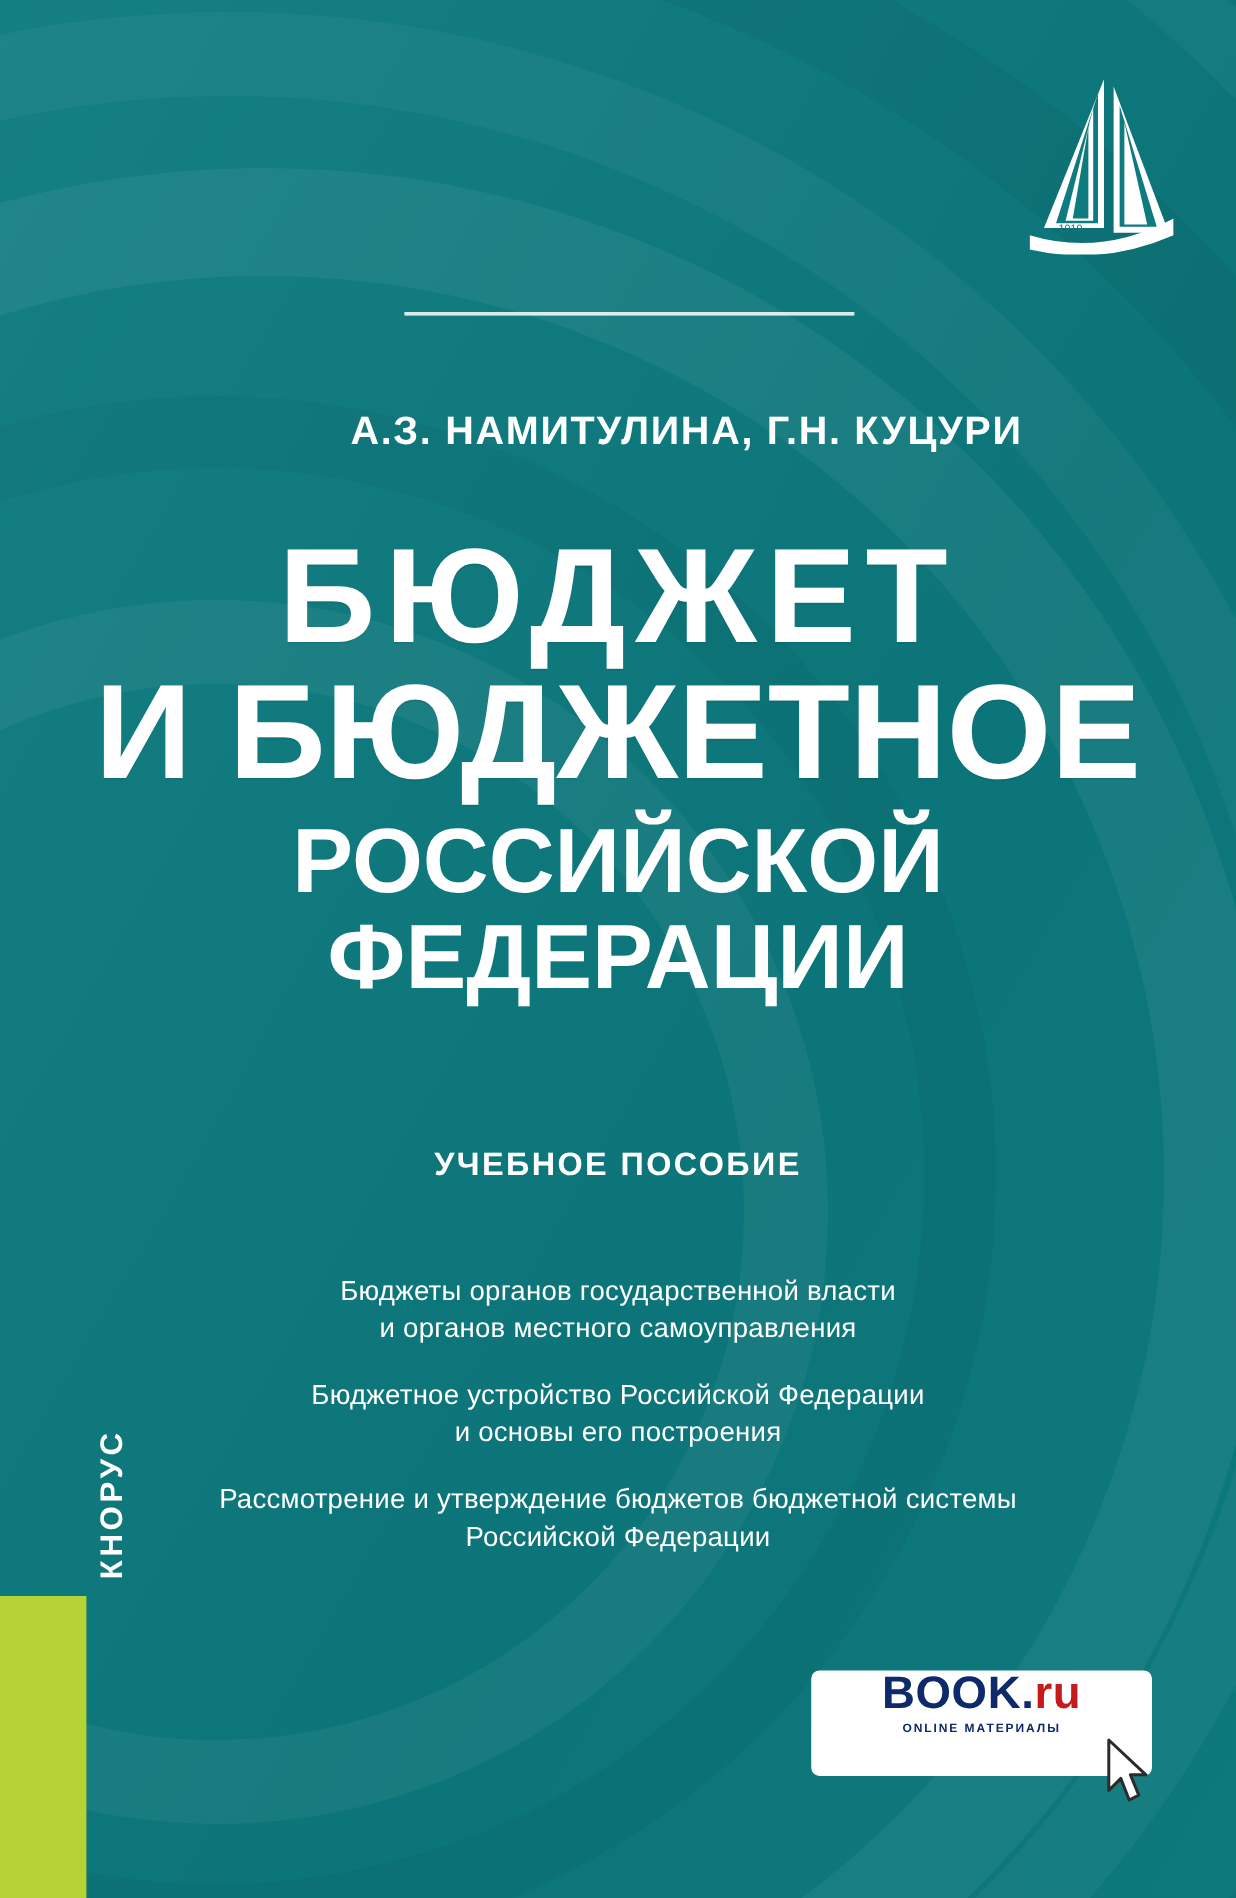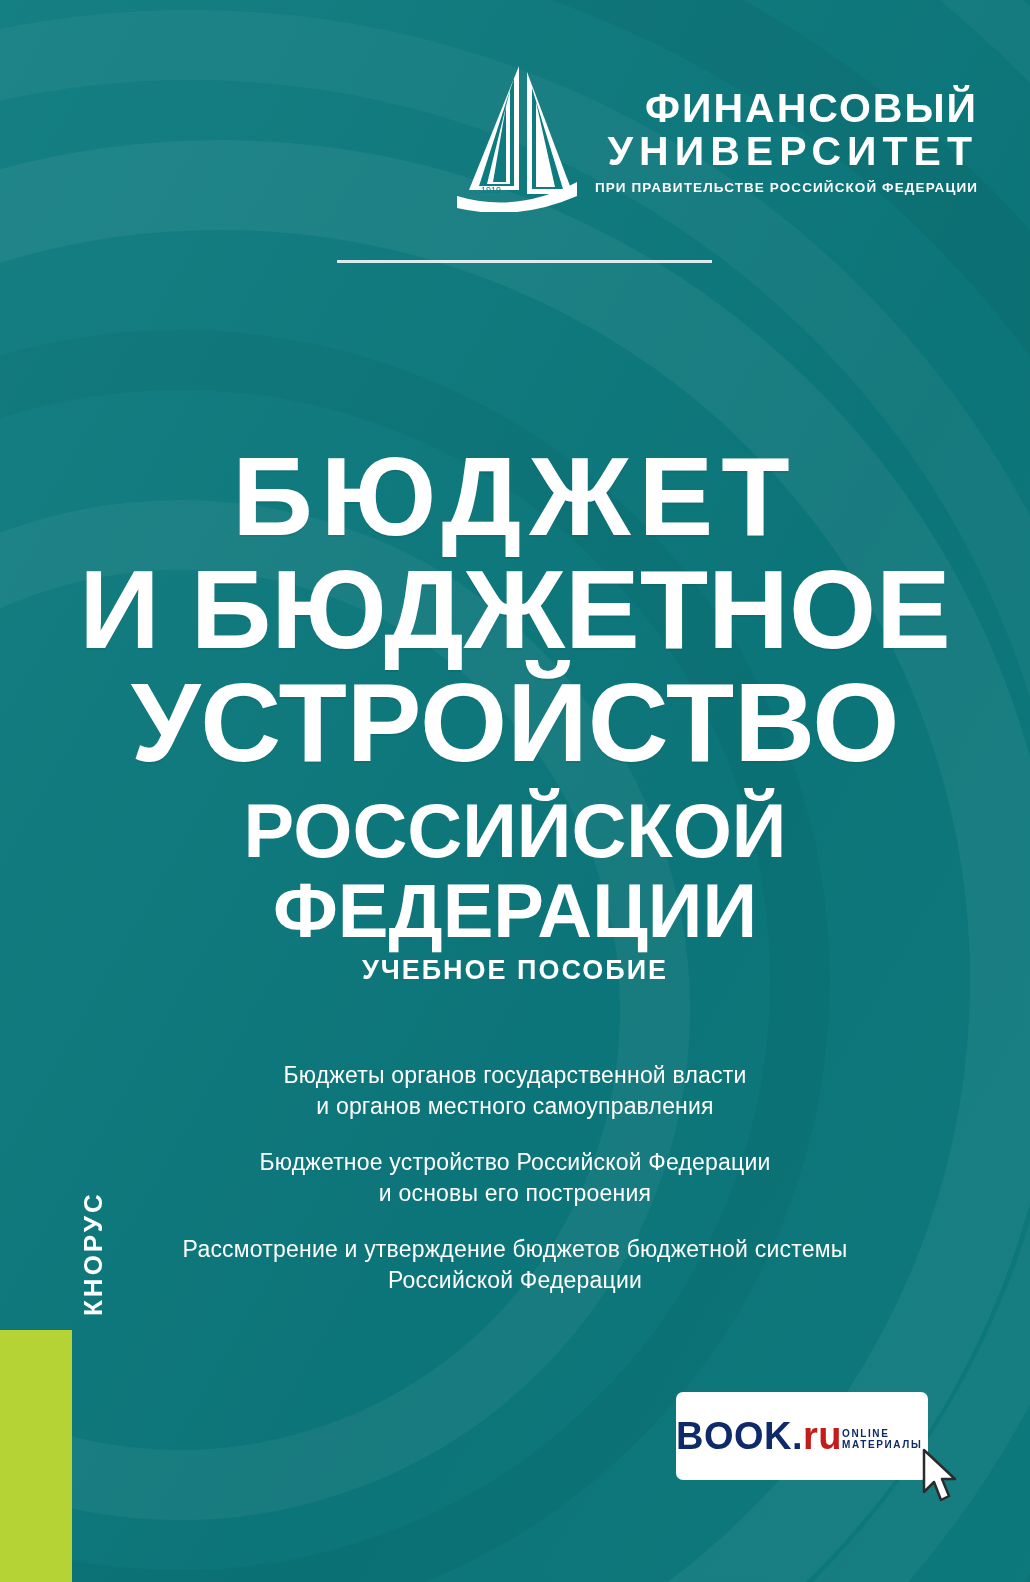--- a/index.html
+++ b/index.html
@@ -171,28 +171,28 @@
     line-height: 1.33;
     margin-bottom: 26px;
     letter-spacing: 0.2px;
   }
 
   
   .bookru {
     position: absolute;
     left: 676px;
     top: 1392px;
-    width: 252px;
+    width: 284px;
     height: 88px;
     background: #ffffff;
     border-radius: 7px;
     display: flex;
-    flex-direction: row;
+    flex-direction: column;
     align-items: center;
-    justify-content: space-between;
+    justify-content: flex-start;
   }
   .bookru-main {
     font-size: 38px;
     font-weight: bold;
     color: #0e2a6b;
     letter-spacing: 0.5px;
     line-height: 1;
   }
   .bookru-main .ru { color: #c61b1b; }
   .bookru-sub {
@@ -228,34 +228,29 @@
       <path d="M62 4 L62 128 L12 128 Z" fill="#ffffff"></path>
       <path d="M57 16 L57 124 L22 124 Z" fill="#0d7b7f"></path>
       <path d="M53 28 L53 122 L30 122 Z" fill="#ffffff"></path>
       <path d="M49 44 L49 120 L36 120 Z" fill="#0d7b7f"></path>
       <path d="M70 10 L70 132 L116 132 Z" fill="#ffffff"></path>
       <path d="M75 26 L75 127 L106 127 Z" fill="#0d7b7f"></path>
       <path d="M79 40 L79 125 L98 125 Z" fill="#ffffff"></path>
       <path d="M0 134 Q60 152 120 120 L120 134 Q60 160 0 146 Z" fill="#ffffff"></path>
       <text x="24" y="131" font-size="9" font-family="Liberation Sans, sans-serif" fill="#0d7b7f">1919</text>
     </svg>
-    <div class="uni-text">
-      <div class="uni-line1">ФИНАНСОВЫЙ</div>
-      <div class="uni-line2">УНИВЕРСИТЕТ</div>
-      <div class="uni-line3">ПРИ ПРАВИТЕЛЬСТВЕ РОССИЙСКОЙ ФЕДЕРАЦИИ</div>
-    </div>
   </div>
 
   <div class="rule"></div>
 
+  <div class="authors">А.З. НАМИТУЛИНА, Г.Н. КУЦУРИ</div>
 
   <div class="title-block">
     <div class="title-line l1">БЮДЖЕТ</div>
     <div class="title-line l2">И БЮДЖЕТНОЕ</div>
-    <div class="title-line l3">УСТРОЙСТВО</div>
     <div class="subtitle-main">РОССИЙСКОЙ ФЕДЕРАЦИИ</div>
   </div>
 
   <div class="kind">УЧЕБНОЕ ПОСОБИЕ</div>
 
   <div class="topics">
     <div class="topic" style="white-space: pre-line;">Бюджеты органов государственной власти
 и органов местного самоуправления</div>
     <div class="topic" style="white-space: pre-line;">Бюджетное устройство Российской Федерации
 и основы его построения</div>

